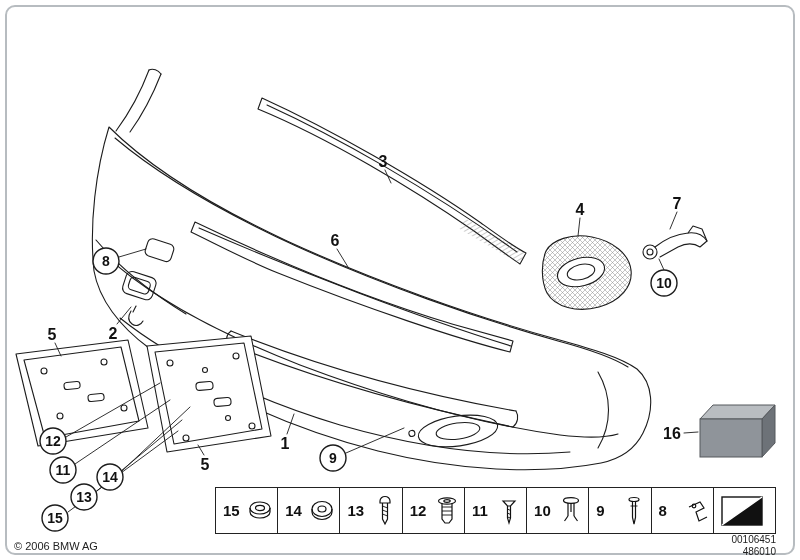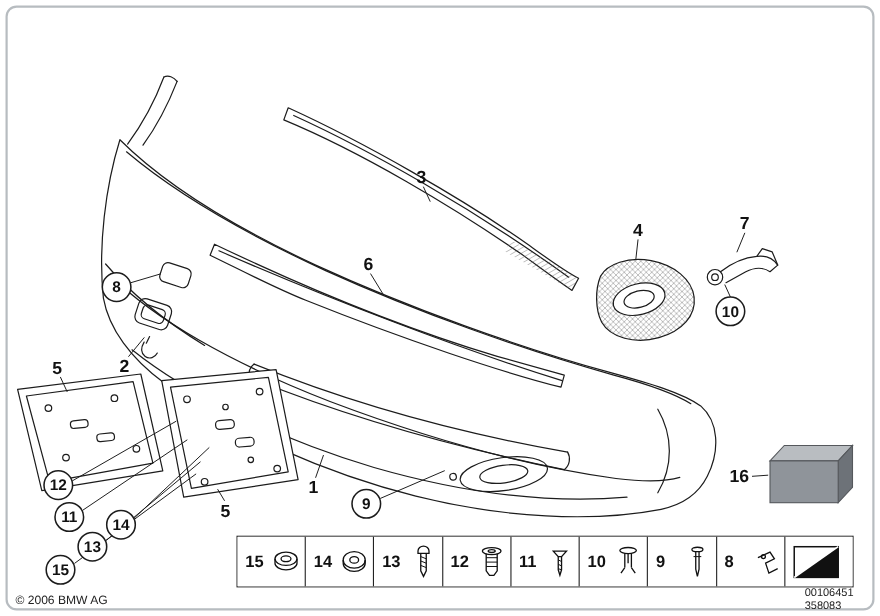--- a/index.html
+++ b/index.html
@@ -12,21 +12,21 @@
   .callout-circ{font-size:14px;font-weight:bold;}
   .legend{position:absolute;left:215px;top:487px;width:561px;height:47px;display:flex;
           border:1.4px solid #222;background:#fff;box-sizing:border-box;}
   .legend .cell{flex:1;display:flex;align-items:center;justify-content:space-between;
           padding:2px 4px 2px 7px;border-left:1.4px solid #222;box-sizing:border-box;background:#fff;}
   .legend .cell:first-child{border-left:none;}
   .legend .num{font-size:15px;font-weight:bold;color:#111;}
   .legend .icon svg{display:block;}
   .arrow-cell{justify-content:center;}
   .copyright{position:absolute;left:14px;top:540px;font-size:11px;color:#222;}
-  .docnums{position:absolute;right:24px;top:534px;font-size:10px;color:#222;text-align:left;line-height:1.15;}
+  .docnums{position:absolute;right:24px;top:534px;font-size:10px;color:#222;text-align:right;line-height:1.15;}
 </style>
 </head>
 <body>
 
 <div class="stage">
   <div class="frame"></div>
 
   <svg class="diagram" width="800" height="560" viewBox="0 0 800 560">
     <defs>
       <pattern id="hatchDense" width="4" height="4" patternUnits="userSpaceOnUse" patternTransform="rotate(60)">
@@ -309,15 +309,15 @@
           <polygon points="41,1 41,29 1,29" fill="#111"></polygon>
           <line x1="41" y1="1" x2="1" y2="29" stroke="#fff" stroke-width="1.4"></line>
         </svg>
       </span>
     </div>
   </div>
 
   <div class="copyright">© 2006 BMW AG</div>
   <div class="docnums">
     <div>00106451</div>
-    <div>358083</div>
+    <div>486010</div>
   </div>
 </div>
 
 </body></html>

